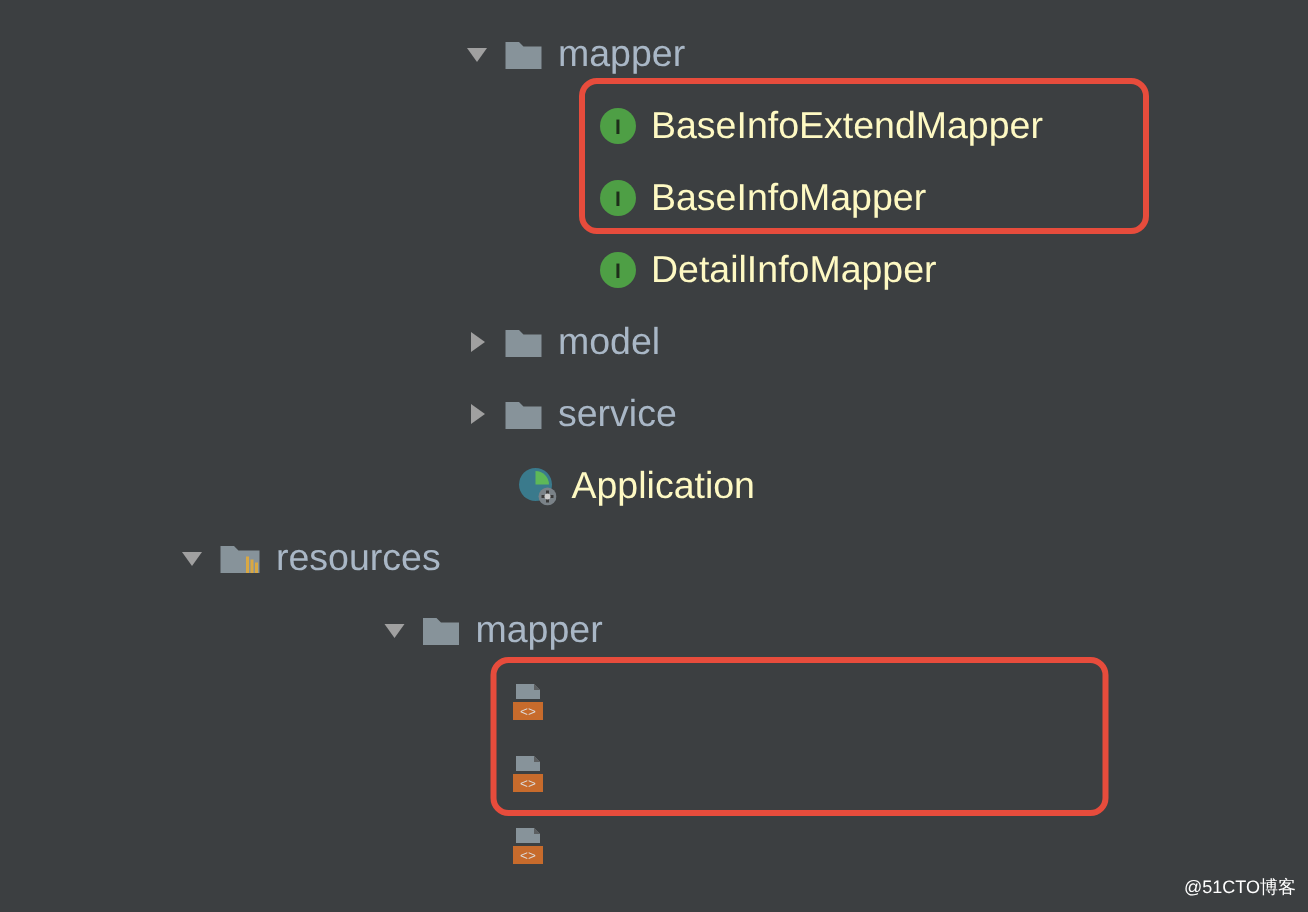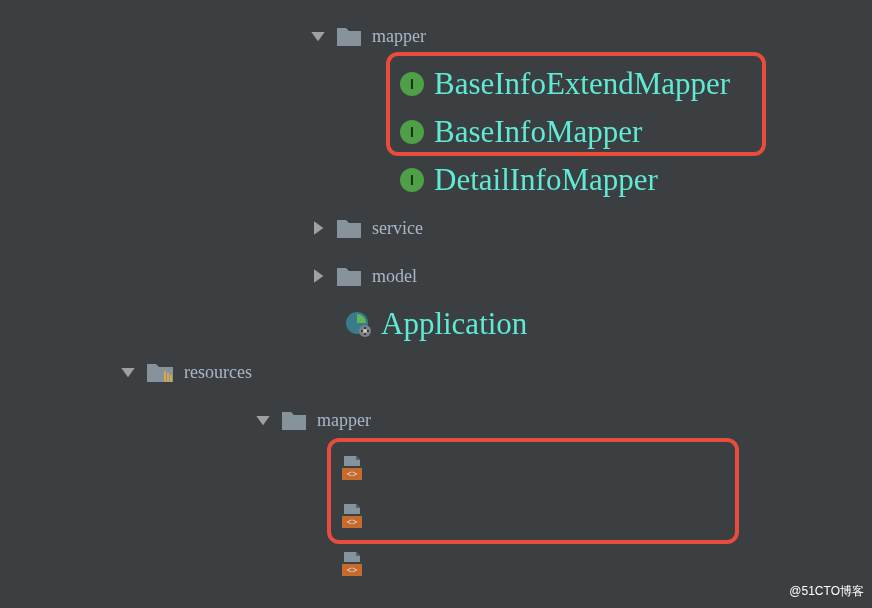--- a/index.html
+++ b/index.html
@@ -75,27 +75,25 @@
     .xml-icon {
       width: 24px;
       height: 24px;
       display: flex;
       align-items: center;
       justify-content: center;
       position: relative;
     }
     .label {
       color: #a9b7c6;
-      font-size: 18px;
-      font-family: Liberation Serif, serif;
+      font-size: 25px;
     }
     .label-green {
-      color: #5eead4;
-      font-size: 31px;
-      font-family: Liberation Serif, serif;
+      color: #fef9c3;
+      font-size: 25px;
     }
     .highlight-box {
       position: absolute;
       border: 4px solid #e74c3c;
       border-radius: 12px;
       pointer-events: none;
     }
     .watermark {
       position: absolute;
       bottom: 8px;
@@ -147,35 +145,35 @@
     <span class="arrow">
       <svg viewBox="0 0 12 12">
           <path d="M3 1 L10 6 L3 11 Z"></path>
         </svg>
     </span>
     <span class="folder-icon">
       <svg viewBox="0 0 26 22">
           <path fill="#87939a" d="M1 3 L10 3 L13 6 L25 6 L25 21 L1 21 Z"></path>
         </svg>
     </span>
+    <span class="label">model</span>
+  </div>
+
+  <div class="row indent-1">
+    <span class="arrow">
+      <svg viewBox="0 0 12 12">
+          <path d="M3 1 L10 6 L3 11 Z"></path>
+        </svg>
+    </span>
+    <span class="folder-icon">
+      <svg viewBox="0 0 26 22">
+          <path fill="#87939a" d="M1 3 L10 3 L13 6 L25 6 L25 21 L1 21 Z"></path>
+        </svg>
+    </span>
     <span class="label">service</span>
-  </div>
-
-  <div class="row indent-1">
-    <span class="arrow">
-      <svg viewBox="0 0 12 12">
-          <path d="M3 1 L10 6 L3 11 Z"></path>
-        </svg>
-    </span>
-    <span class="folder-icon">
-      <svg viewBox="0 0 26 22">
-          <path fill="#87939a" d="M1 3 L10 3 L13 6 L25 6 L25 21 L1 21 Z"></path>
-        </svg>
-    </span>
-    <span class="label">model</span>
   </div>
 
   <div class="row" style="padding-left:345px">
     <span class="app-icon">
       <svg viewBox="0 0 26 26">
         <circle cx="12" cy="12" r="11" fill="#3a7a8c"></circle>
         <path fill="#5eb858" d="M12 3 A9 9 0 0 1 21 12 L12 12 Z"></path>
         <circle cx="20" cy="20" r="6" fill="#7a8288"></circle>
         <path fill="#3a3a3a" d="M20 16 L20 24 M16 20 L24 20" stroke="#3a3a3a" stroke-width="2"></path>
         <circle cx="20" cy="20" r="2" fill="#ccc"></circle>

